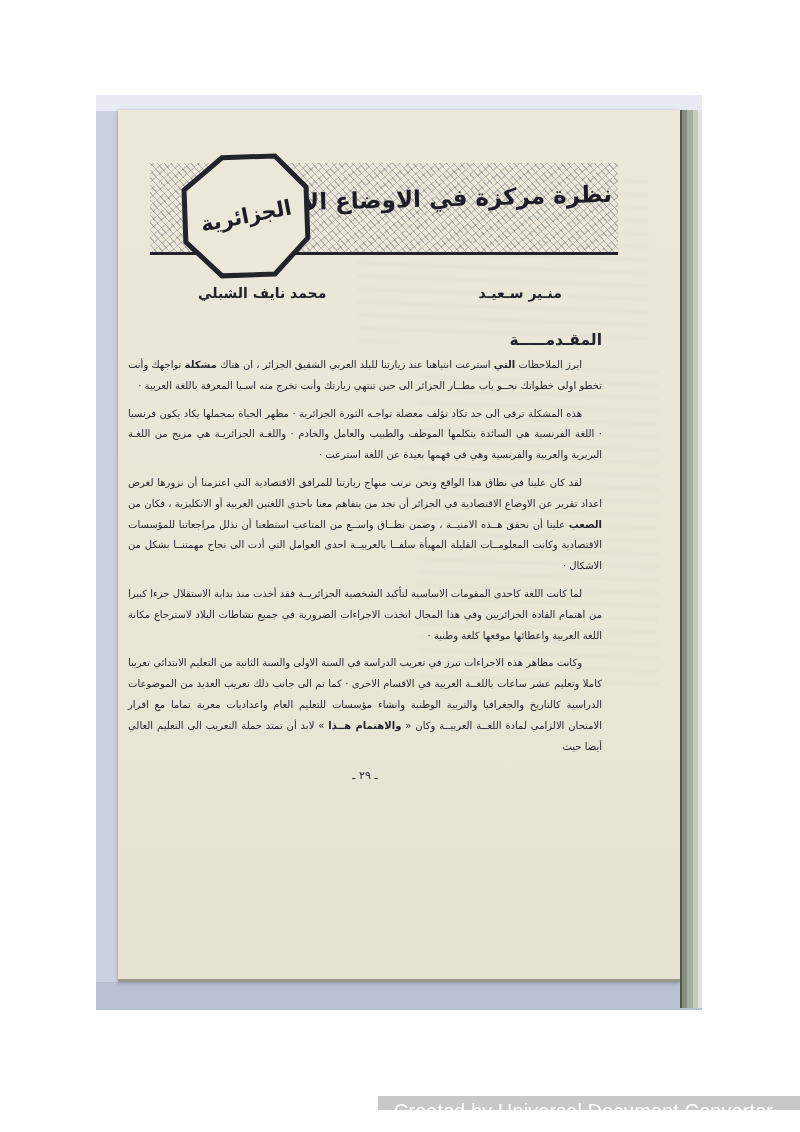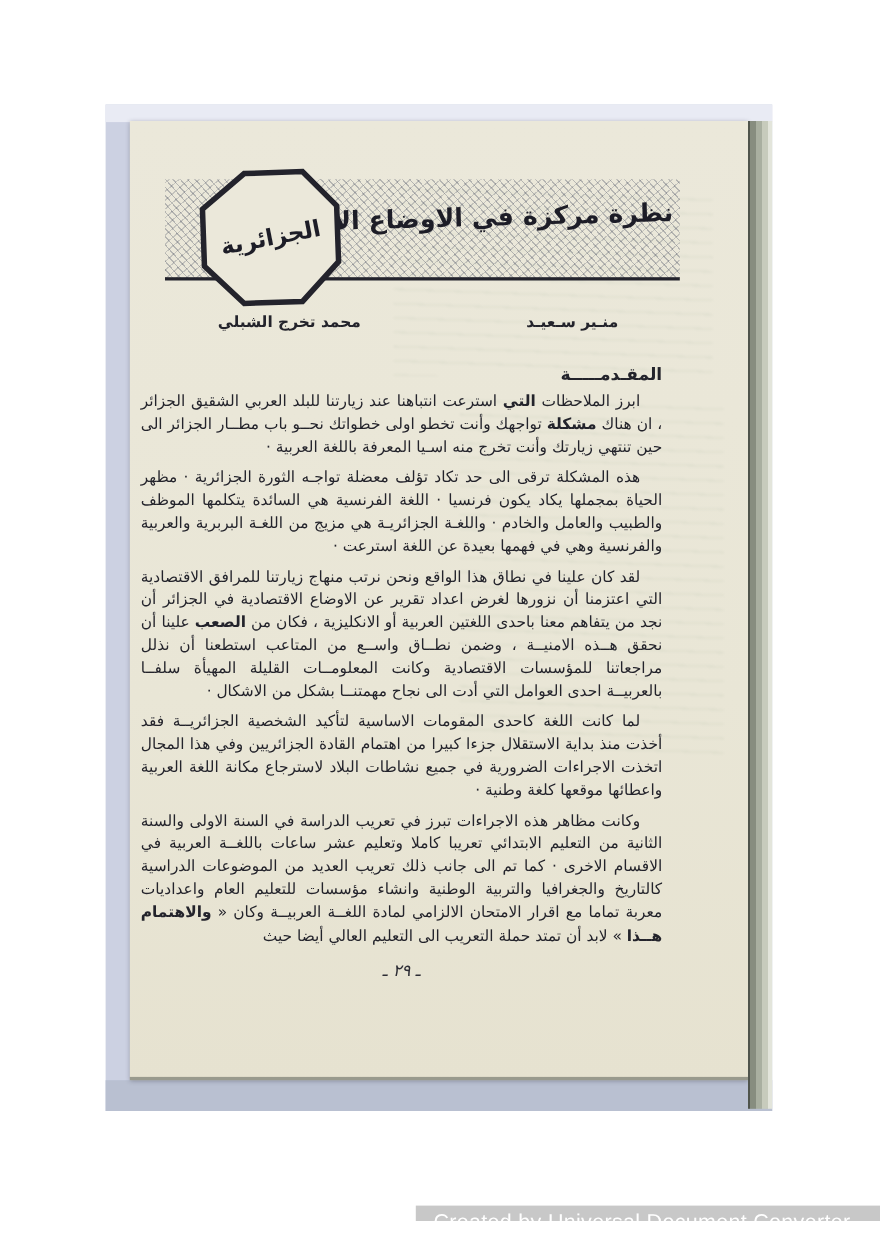--- a/index.html
+++ b/index.html
@@ -36,24 +36,24 @@
   .octagon svg{display:block;transform:rotate(-2deg);}
   .badge-word{position:absolute;left:0;top:0;width:132px;height:128px;display:flex;
     align-items:center;justify-content:center;font-size:21px;font-weight:bold;color:#1d1d27;
     transform:rotate(-11deg);}
 
   
   .content{position:absolute;left:0;top:0;right:0;padding:175px 78px 0 10px;box-sizing:border-box;}
   .authors{display:flex;justify-content:space-between;padding:0 40px 0 70px;
     font-size:14px;font-weight:bold;}
   .heading{margin:30px 0 6px 0;font-size:15.5px;font-weight:bold;}
-  .para{margin:0 0 7px 0;font-size:14px;line-height:20.8px;text-align:justify;
+  .para{margin:0 0 7px 0;font-size:10px;line-height:20.8px;text-align:justify;
     text-align-last:right;text-indent:20px;}
   .para .b{font-weight:bold;}
-  .pagenum{margin-top:12px;text-align:center;font-size:15px;color:#2c2c34;font-style:italic;}
+  .pagenum{margin-top:12px;text-align:center;font-size:11px;color:#2c2c34;}
 
   
   .edge-strip{position:absolute;left:584px;top:15px;width:22px;height:898px;
     background:linear-gradient(90deg,#4f544c 0 2px,#878d7f 2px 7px,#a9afa0 7px 13px,#c7cbbc 13px 18px,#e3e5db 18px 22px);}
 
   
   .watermark{position:absolute;left:378px;top:1096px;width:422px;height:14px;background:#c8c8c8;
     color:#ffffff;font-family:Liberation Sans, sans-serif;font-size:19.5px;line-height:30px;
     padding-left:16px;box-sizing:border-box;white-space:nowrap;letter-spacing:.3px;}
 </style>
@@ -77,21 +77,21 @@
       <div class="octagon">
         <svg width="132" height="128" viewBox="0 0 132 128">
           <polygon points="44,5 97,5 127,37 127,88 93,123 40,123 5,88 5,36" fill="#ebe8da" stroke="#23232c" stroke-width="5" stroke-linejoin="miter"></polygon>
         </svg>
         <div class="badge-word">الجزائرية</div>
       </div>
 
       <div class="content">
         <div class="authors">
             <span>منـير سـعيـد</span>
-            <span>محمد تخرج الشبلي</span>
+            <span>محمد نايف الشبلي</span>
           </div>
         <h2 class="heading">المقـدمـــــة</h2>
         <div class="paras">
             <p class="para"><span>ابرز الملاحظات </span><span class="b">التي</span><span> استرعت انتباهنا عند زيارتنا للبلد العربي الشقيق الجزائر ، ان هناك </span><span class="b">مشكلة</span><span> تواجهك وأنت تخطو اولى خطواتك نحــو باب مطــار الجزائر الى حين تنتهي زيارتك وأنت تخرج منه اسـيا المعرفة باللغة العربية ·</span></p>
             <p class="para"><span>هذه المشكلة ترقى الى حد تكاد تؤلف معضلة تواجـه الثورة الجزائرية · مظهر الحياة بمجملها يكاد يكون فرنسيا · اللغة الفرنسية هي السائدة يتكلمها الموظف والطبيب والعامل والخادم · واللغـة الجزائريـة هي مزيج من اللغـة البربرية والعربية والفرنسية وهي في فهمها بعيدة عن اللغة استرعت ·</span></p>
             <p class="para"><span>لقد كان علينا في نطاق هذا الواقع ونحن نرتب منهاج زيارتنا للمرافق الاقتصادية التي اعتزمنا أن نزورها لغرض اعداد تقرير عن الاوضاع الاقتصادية في الجزائر أن نجد من يتفاهم معنا باحدى اللغتين العربية أو الانكليزية ، فكان من </span><span class="b">الصعب</span><span> علينا أن نحقق هــذه الامنيــة ، وضمن نطــاق واســع من المتاعب استطعنا أن نذلل مراجعاتنا للمؤسسات الاقتصادية وكانت المعلومــات القليلة المهيأة سلفــا بالعربيــة احدى العوامل التي أدت الى نجاح مهمتنــا بشكل من الاشكال ·</span></p>
             <p class="para"><span>لما كانت اللغة كاحدى المقومات الاساسية لتأكيد الشخصية الجزائريــة فقد أخذت منذ بداية الاستقلال جزءا كبيرا من اهتمام القادة الجزائريين وفي هذا المجال اتخذت الاجراءات الضرورية في جميع نشاطات البلاد لاسترجاع مكانة اللغة العربية واعطائها موقعها كلغة وطنية ·</span></p>
             <p class="para"><span>وكانت مظاهر هذه الاجراءات تبرز في تعريب الدراسة في السنة الاولى والسنة الثانية من التعليم الابتدائي تعريبا كاملا وتعليم عشر ساعات باللغــة العربية في الاقسام الاخرى · كما تم الى جانب ذلك تعريب العديد من الموضوعات الدراسية كالتاريخ والجغرافيا والتربية الوطنية وانشاء مؤسسات للتعليم العام واعداديات معربة تماما مع اقرار الامتحان الالزامي لمادة اللغــة العربيــة وكان « </span><span class="b">والاهتمام هــذا</span><span> » لابد أن تمتد حملة التعريب الى التعليم العالي أيضا حيث</span></p>
           </div>
         <div class="pagenum">ـ ٢٩ ـ</div>

